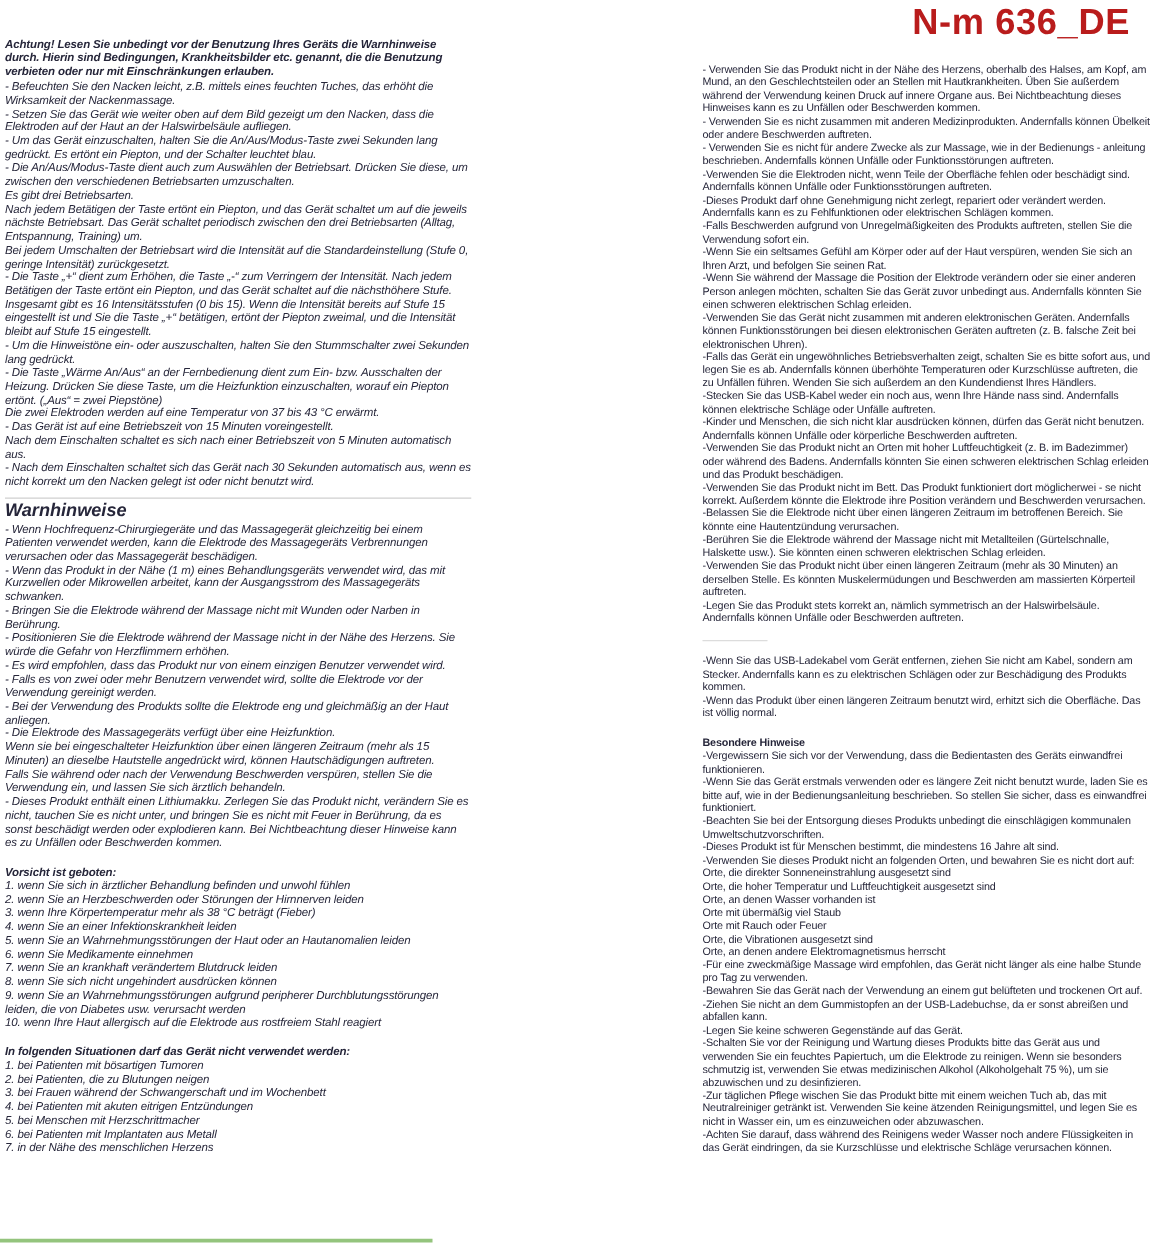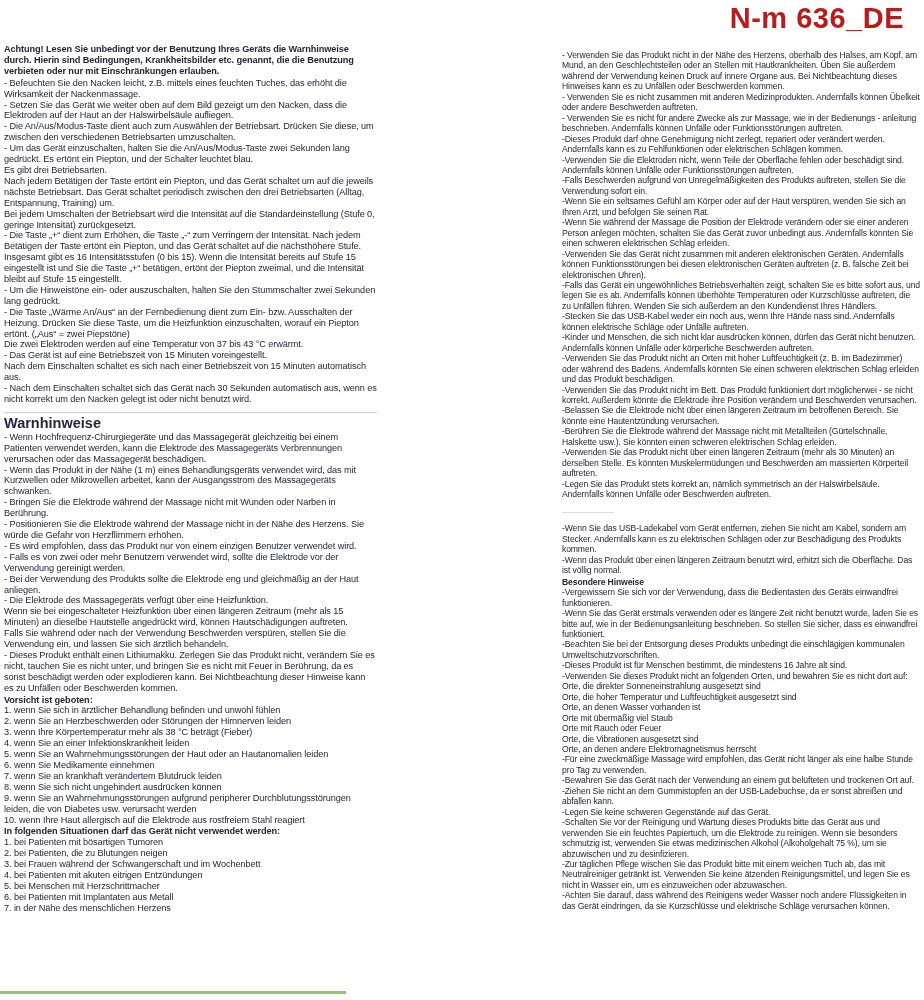--- a/index.html
+++ b/index.html
@@ -8,33 +8,33 @@
     background:#ffffff;color:#26263a;
     font-family:"Liberation Sans","DejaVu Sans",sans-serif;
     -webkit-font-smoothing:antialiased;
   }
   .doc-title{
     position:absolute;top:2px;right:20px;margin:0;
     font-size:29px;font-weight:bold;color:#b91c1c;letter-spacing:.5px;
   }
   .col{position:absolute;}
   .col-left{
-    left:4px;top:44px;width:373px;
-    font-size:9.2px;line-height:10.9px;letter-spacing:-0.1px;
+    left:4px;top:30px;width:373px;
+    font-size:9.2px;line-height:10.9px;letter-spacing:-0.1px;font-style:italic;
   }
   .col-right{
     left:562px;top:50px;width:358px;
     font-size:8.6px;line-height:10.45px;letter-spacing:-0.12px;
   }
   p{margin:0;}
   .intro{font-weight:bold;margin-bottom:1px;}
   .warn-heading{
     font-size:14.5px;font-weight:bold;margin:2px 0 3px 0;letter-spacing:0;
   }
-  .sub-heading{font-weight:bold;margin-top:1px;}
+  .sub-heading{font-weight:bold;margin-top:13px;}
   .divider{
     border:0;border-top:1px solid #cfcfcf;height:0;margin:7px 0 5px 0;width:100%;
   }
   .divider-short{
     border:0;border-top:1px solid #dcdcdc;height:0;margin:13px 0 10px 0;width:52px;
   }
   .green-line{
     position:absolute;left:0;top:991px;width:346px;height:2.5px;
     background:var(--green,#94c47d);
   }
@@ -42,31 +42,31 @@
 </head>
 <body>
 
 <h1 class="doc-title">N-m 636_DE</h1>
 
 <div class="col col-left">
   <p class="intro">Achtung! Lesen Sie unbedingt vor der Benutzung Ihres Geräts die Warnhinweise durch. Hierin sind Bedingungen, Krankheitsbilder etc. genannt, die die Benutzung verbieten oder nur mit Einschränkungen erlauben.</p>
   <div>
       <p>- Befeuchten Sie den Nacken leicht, z.B. mittels eines feuchten Tuches, das erhöht die Wirksamkeit der Nackenmassage.</p>
       <p>- Setzen Sie das Gerät wie weiter oben auf dem Bild gezeigt um den Nacken, dass die Elektroden auf der Haut an der Halswirbelsäule aufliegen.</p>
+      <p>- Um das Gerät einzuschalten, halten Sie die An/Aus/Modus-Taste zwei Sekunden lang gedrückt. Es ertönt ein Piepton, und der Schalter leuchtet blau.</p>
       <p>- Die An/Aus/Modus-Taste dient auch zum Auswählen der Betriebsart. Drücken Sie diese, um zwischen den verschiedenen Betriebsarten umzuschalten.</p>
-      <p>- Um das Gerät einzuschalten, halten Sie die An/Aus/Modus-Taste zwei Sekunden lang gedrückt. Es ertönt ein Piepton, und der Schalter leuchtet blau.</p>
       <p>Es gibt drei Betriebsarten.</p>
       <p>Nach jedem Betätigen der Taste ertönt ein Piepton, und das Gerät schaltet um auf die jeweils nächste Betriebsart. Das Gerät schaltet periodisch zwischen den drei Betriebsarten (Alltag, Entspannung, Training) um.</p>
       <p>Bei jedem Umschalten der Betriebsart wird die Intensität auf die Standardeinstellung (Stufe 0, geringe Intensität) zurückgesetzt.</p>
       <p>- Die Taste „+“ dient zum Erhöhen, die Taste „-“ zum Verringern der Intensität. Nach jedem Betätigen der Taste ertönt ein Piepton, und das Gerät schaltet auf die nächsthöhere Stufe. Insgesamt gibt es 16 Intensitätsstufen (0 bis 15). Wenn die Intensität bereits auf Stufe 15 eingestellt ist und Sie die Taste „+“ betätigen, ertönt der Piepton zweimal, und die Intensität bleibt auf Stufe 15 eingestellt.</p>
       <p>- Um die Hinweistöne ein- oder auszuschalten, halten Sie den Stummschalter zwei Sekunden lang gedrückt.</p>
       <p>- Die Taste „Wärme An/Aus“ an der Fernbedienung dient zum Ein- bzw. Ausschalten der Heizung. Drücken Sie diese Taste, um die Heizfunktion einzuschalten, worauf ein Piepton ertönt. („Aus“ = zwei Piepstöne)</p>
       <p>Die zwei Elektroden werden auf eine Temperatur von 37 bis 43 °C erwärmt.</p>
       <p>- Das Gerät ist auf eine Betriebszeit von 15 Minuten voreingestellt.</p>
-      <p>Nach dem Einschalten schaltet es sich nach einer Betriebszeit von 15 Minuten automatisch aus.</p>
+      <p>Nach dem Einschalten schaltet es sich nach einer Betriebszeit von 5 Minuten automatisch aus.</p>
       <p>- Nach dem Einschalten schaltet sich das Gerät nach 30 Sekunden automatisch aus, wenn es nicht korrekt um den Nacken gelegt ist oder nicht benutzt wird.</p>
     </div>
   <div class="divider"></div>
   <h2 class="warn-heading">Warnhinweise</h2>
   <div>
       <p>- Wenn Hochfrequenz-Chirurgiegeräte und das Massagegerät gleichzeitig bei einem Patienten verwendet werden, kann die Elektrode des Massagegeräts Verbrennungen verursachen oder das Massagegerät beschädigen.</p>
       <p>- Wenn das Produkt in der Nähe (1 m) eines Behandlungsgeräts verwendet wird, das mit Kurzwellen oder Mikrowellen arbeitet, kann der Ausgangsstrom des Massagegeräts schwanken.</p>
       <p>- Bringen Sie die Elektrode während der Massage nicht mit Wunden oder Narben in Berührung.</p>
       <p>- Positionieren Sie die Elektrode während der Massage nicht in der Nähe des Herzens. Sie würde die Gefahr von Herzflimmern erhöhen.</p>
       <p>- Es wird empfohlen, dass das Produkt nur von einem einzigen Benutzer verwendet wird.</p>
@@ -100,22 +100,22 @@
       <p>6. bei Patienten mit Implantaten aus Metall</p>
       <p>7. in der Nähe des menschlichen Herzens</p>
     </div>
 </div>
 
 <div class="col col-right">
   <div>
       <p>- Verwenden Sie das Produkt nicht in der Nähe des Herzens, oberhalb des Halses, am Kopf, am Mund, an den Geschlechtsteilen oder an Stellen mit Hautkrankheiten. Üben Sie außerdem während der Verwendung keinen Druck auf innere Organe aus. Bei Nichtbeachtung dieses Hinweises kann es zu Unfällen oder Beschwerden kommen.</p>
       <p>- Verwenden Sie es nicht zusammen mit anderen Medizinprodukten. Andernfalls können Übelkeit oder andere Beschwerden auftreten.</p>
       <p>- Verwenden Sie es nicht für andere Zwecke als zur Massage, wie in der Bedienungs - anleitung beschrieben. Andernfalls können Unfälle oder Funktionsstörungen auftreten.</p>
+      <p>-Verwenden Sie die Elektroden nicht, wenn Teile der Oberfläche fehlen oder beschädigt sind. Andernfalls können Unfälle oder Funktionsstörungen auftreten.</p>
       <p>-Dieses Produkt darf ohne Genehmigung nicht zerlegt, repariert oder verändert werden. Andernfalls kann es zu Fehlfunktionen oder elektrischen Schlägen kommen.</p>
-      <p>-Verwenden Sie die Elektroden nicht, wenn Teile der Oberfläche fehlen oder beschädigt sind. Andernfalls können Unfälle oder Funktionsstörungen auftreten.</p>
       <p>-Falls Beschwerden aufgrund von Unregelmäßigkeiten des Produkts auftreten, stellen Sie die Verwendung sofort ein.</p>
       <p>-Wenn Sie ein seltsames Gefühl am Körper oder auf der Haut verspüren, wenden Sie sich an Ihren Arzt, und befolgen Sie seinen Rat.</p>
       <p>-Wenn Sie während der Massage die Position der Elektrode verändern oder sie einer anderen Person anlegen möchten, schalten Sie das Gerät zuvor unbedingt aus. Andernfalls könnten Sie einen schweren elektrischen Schlag erleiden.</p>
       <p>-Verwenden Sie das Gerät nicht zusammen mit anderen elektronischen Geräten. Andernfalls können Funktionsstörungen bei diesen elektronischen Geräten auftreten (z. B. falsche Zeit bei elektronischen Uhren).</p>
       <p>-Falls das Gerät ein ungewöhnliches Betriebsverhalten zeigt, schalten Sie es bitte sofort aus, und legen Sie es ab. Andernfalls können überhöhte Temperaturen oder Kurzschlüsse auftreten, die zu Unfällen führen. Wenden Sie sich außerdem an den Kundendienst Ihres Händlers.</p>
       <p>-Stecken Sie das USB-Kabel weder ein noch aus, wenn Ihre Hände nass sind. Andernfalls können elektrische Schläge oder Unfälle auftreten.</p>
       <p>-Kinder und Menschen, die sich nicht klar ausdrücken können, dürfen das Gerät nicht benutzen. Andernfalls können Unfälle oder körperliche Beschwerden auftreten.</p>
       <p>-Verwenden Sie das Produkt nicht an Orten mit hoher Luftfeuchtigkeit (z. B. im Badezimmer) oder während des Badens. Andernfalls könnten Sie einen schweren elektrischen Schlag erleiden und das Produkt beschädigen.</p>
       <p>-Verwenden Sie das Produkt nicht im Bett. Das Produkt funktioniert dort möglicherwei - se nicht korrekt. Außerdem könnte die Elektrode ihre Position verändern und Beschwerden verursachen.</p>
       <p>-Belassen Sie die Elektrode nicht über einen längeren Zeitraum im betroffenen Bereich. Sie könnte eine Hautentzündung verursachen.</p>

